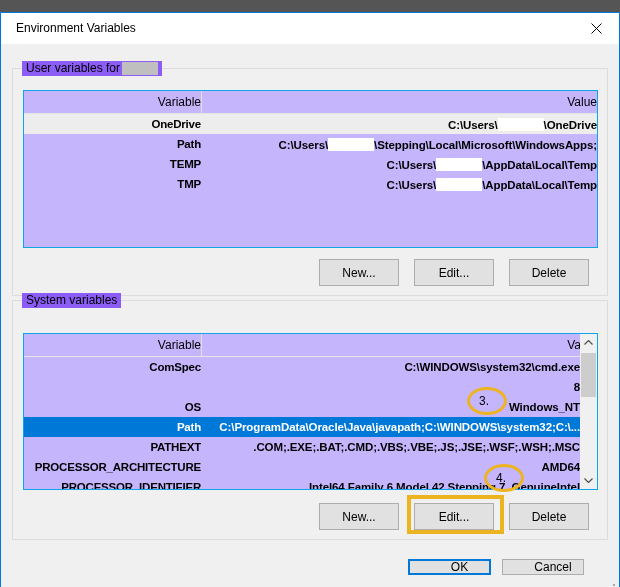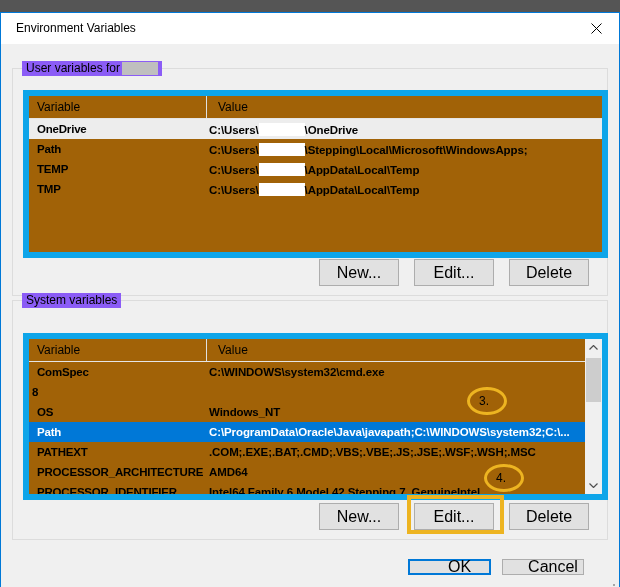--- a/index.html
+++ b/index.html
@@ -6,39 +6,39 @@
   .stage{width:620px;height:587px;position:relative;}
   .win{position:absolute;left:0;top:0;width:618px;height:585px;border:1px solid var(--winborder,#0078d7);
        background:#f0f0f0;overflow:hidden;margin-top:12px;}
   .titlebar{position:absolute;left:0;top:0;width:100%;height:31px;background:#ffffff;}
   .title{position:absolute;left:15px;top:8px;font-size:12px;color:#000;white-space:nowrap;}
   .close-btn{position:absolute;right:0;top:0;width:45px;height:31px;display:flex;align-items:center;justify-content:center;cursor:default;}
   .groupbox{position:absolute;border:1px solid #dcdcdc;background:#f0f0f0;}
   .gb-label{position:absolute;top:-8px;left:9px;background:#8b5cf6;padding:0 4px;font-size:12px;color:#000;white-space:nowrap;line-height:15px;}
   .redact-gray{display:inline-block;width:36px;height:13px;background:#bfbfbf;vertical-align:text-bottom;margin-left:2px;}
   .redact-white{display:inline-block;width:46px;height:13px;background:#ffffff;vertical-align:text-bottom;}
-  .listview{position:absolute;background:#a16207;border:6px solid #0ea5e9;overflow:hidden;}
+  .listview{position:absolute;background:#c4b5fd;border:1px solid #0ea5e9;overflow:hidden;text-align:right;}
   .lv-header{position:relative;height:22px;border-bottom:1px solid #e5e5e5;display:flex;align-items:center;font-size:12px;color:#000;}
   .hdiv{position:absolute;left:177px;top:0;width:1px;height:22px;background:#e0e0e0;}
   .lv-rows{position:absolute;left:0;right:0;top:23px;bottom:0;overflow:hidden;}
   .lv-rows.with-sb{right:17px;}
   .lv-row{height:20px;display:flex;align-items:center;font-size:11.5px;color:#000;white-space:nowrap;font-weight:bold;}
   .lv-row.shaded{background:#ededed;}
   .lv-row.selected{background:var(--sel,#0078d7);color:#ffffff;}
   .cell{overflow:hidden;white-space:nowrap;}
   .c-var{width:169px;flex:none;padding-left:8px;letter-spacing:-0.2px;}
   .c-val{flex:1;padding-left:3px;letter-spacing:-0.1px;}
   .hc-var{width:169px;flex:none;padding-left:8px;}
   .hc-val{flex:1;padding-left:12px;}
   .scrollbar{position:absolute;top:0;right:0;width:17px;bottom:0;background:#f0f0f0;}
   .sb-btn{position:absolute;left:0;width:17px;height:17px;display:flex;align-items:center;justify-content:center;}
   .sb-up{top:0;} .sb-down{bottom:0;}
   .sb-thumb{position:absolute;left:1px;top:19px;width:15px;height:44px;background:#cdcdcd;}
   .btn{position:absolute;width:80px;height:27px;background:#e1e1e1;border:1px solid #adadad;
-       display:flex;align-items:center;justify-content:center;font-size:16px;color:#000;box-sizing:border-box;cursor:default;}
+       display:flex;align-items:center;justify-content:center;font-size:12px;color:#000;box-sizing:border-box;cursor:default;}
   .btn-footer{height:16px;width:82px;padding-left:20px;}
   .btn-ok{width:83px;border:2px solid var(--sel,#0078d7);}
   .annotation{position:absolute;border:3px solid var(--annot,#edb421);border-radius:50%;
               display:flex;align-items:center;box-sizing:border-box;z-index:30;background:transparent;}
   .annotation span{font-size:12px;color:#000;padding-left:9px;}
   .edit-highlight{position:absolute;left:406px;top:482px;width:97px;height:39px;border:4px solid var(--annot,#edb421);
                   box-sizing:border-box;z-index:25;pointer-events:none;}
   .resize-grip{position:absolute;right:3px;bottom:3px;width:13px;height:13px;}
 </style>
 </head>

